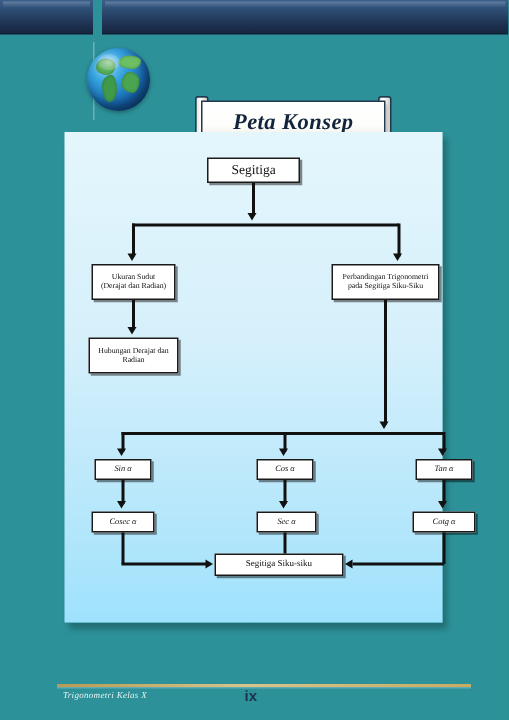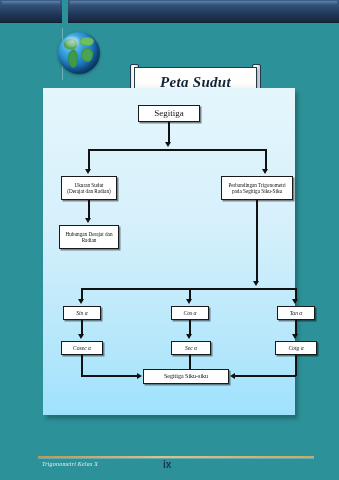--- a/index.html
+++ b/index.html
@@ -222,21 +222,21 @@
       <span class="land l2"></span>
       <span class="land l3"></span>
       <span class="land l4"></span>
       <span class="shine"></span>
     </div>
 
     <div class="banner">
       <div class="banner-roll roll-left"></div>
       <div class="banner-roll roll-right"></div>
       <div class="banner-paper"></div>
-      <div class="banner-title">Peta Sudut</div>
+      <div class="banner-title">Peta Konsep</div>
     </div>
   </div>
 
   <div class="panel">
 
     <div class="node n-root" style="left:95px; top:17px; width:62px; height:17px;">Segitiga</div>
 
     <div class="ln lv" style="left:125px; top:34px; height:22px;"></div>
     <div class="arrow-d" style="left:122px; top:54px;"></div>
 

